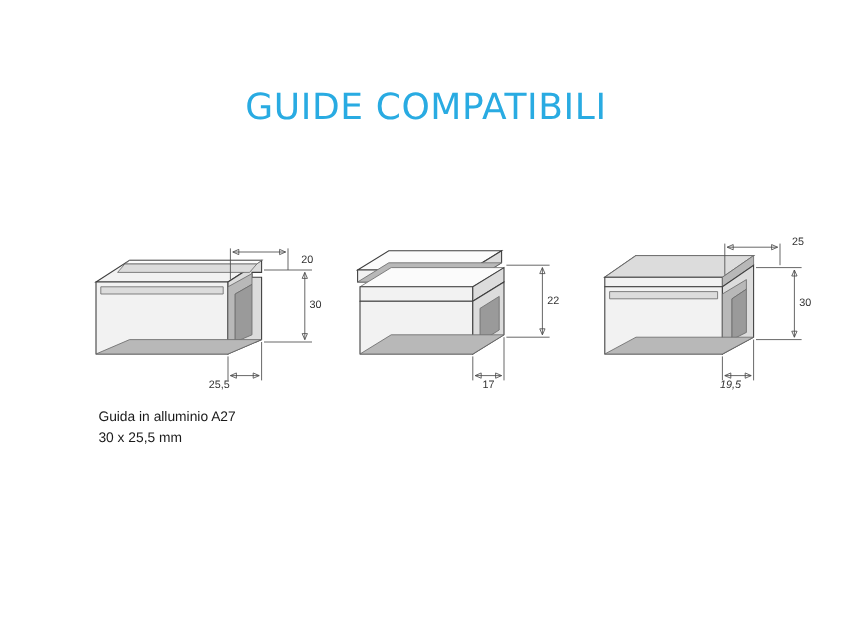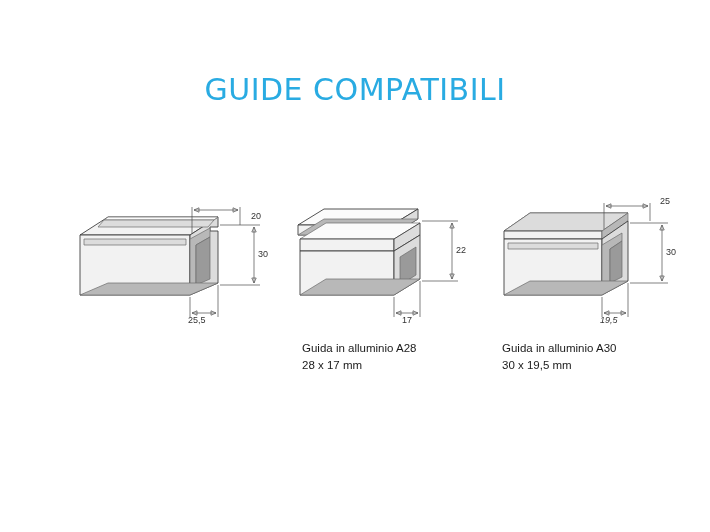--- a/index.html
+++ b/index.html
@@ -116,22 +116,24 @@
         <path class="dim-ln" d="M184,32 l-2.2,5 h4.4 z" fill="#4a4a4a" stroke="none"></path>
         <path class="dim-ln" d="M184,88 l-2.2,-5 h4.4 z" fill="#4a4a4a" stroke="none"></path>
 
         <path class="dim-ln" d="M120,102 L120,122 M148,90 L148,122"></path>
         <path class="dim-ln" d="M122,118 L146,118"></path>
         <path class="dim-ln" d="M122,118 l5,-2.2 v4.4 z" fill="#4a4a4a" stroke="none"></path>
         <path class="dim-ln" d="M146,118 l-5,-2.2 v4.4 z" fill="#4a4a4a" stroke="none"></path>
       </svg>
       <div class="dim-text" style="left:138px; top:16px;margin-left:43px;">20</div>
       <div class="dim-text" style="left:188px; top:54px;">30</div>
-      <div class="dim-text" style="left:118px; top:120px;">25,5</div>
+      <div class="dim-text" style="left:104px; top:120px;">25,5</div>
     </div>
+    <div class="caption">Guida in alluminio A27
+30 x 25,5 mm</div>
   </div>
 
   <div class="col col-2">
     <div class="fig">
       <svg width="220" height="135" viewBox="0 0 220 135">
 
         <polygon class="face-white ln" points="8,30 34,14 128,14 102,30"></polygon>
         <polygon class="face-light ln" points="8,30 102,30 102,40 8,40"></polygon>
         <polygon class="face-mid ln" points="102,30 128,14 128,24 102,40"></polygon>
 
@@ -155,22 +157,20 @@
         <path class="dim-ln" d="M162,84 l-2.2,-5 h4.4 z" fill="#4a4a4a" stroke="none"></path>
 
         <path class="dim-ln" d="M104,102 L104,122 M130,86 L130,122"></path>
         <path class="dim-ln" d="M106,118 L128,118"></path>
         <path class="dim-ln" d="M106,118 l5,-2.2 v4.4 z" fill="#4a4a4a" stroke="none"></path>
         <path class="dim-ln" d="M128,118 l-5,-2.2 v4.4 z" fill="#4a4a4a" stroke="none"></path>
       </svg>
       <div class="dim-text" style="left:166px; top:50px;">22</div>
       <div class="dim-text" style="left:112px; top:120px;">17</div>
     </div>
-    <div class="caption">Guida in alluminio A28
-28 x 17 mm</div>
   </div>
 
   <div class="col col-3">
     <div class="fig">
       <svg width="220" height="135" viewBox="0 0 220 135">
 
         <polygon class="face-white ln" points="12,36 38,18 136,18 110,36"></polygon>
 
         <polygon class="face-mid ln-thin" points="12,36 110,36 136,18 38,18"></polygon>
         <polygon class="face-light ln" points="12,36 110,36 110,44 12,44"></polygon>
@@ -199,17 +199,15 @@
 
         <path class="dim-ln" d="M110,102 L110,122 M136,88 L136,122"></path>
         <path class="dim-ln" d="M112,118 L134,118"></path>
         <path class="dim-ln" d="M112,118 l5,-2.2 v4.4 z" fill="#4a4a4a" stroke="none"></path>
         <path class="dim-ln" d="M134,118 l-5,-2.2 v4.4 z" fill="#4a4a4a" stroke="none"></path>
       </svg>
       <div class="dim-text" style="left:128px; top:1px;margin-left:40px;">25</div>
       <div class="dim-text" style="left:174px; top:52px;">30</div>
       <div class="dim-text" style="left:108px; top:120px;font-style:italic;">19,5</div>
     </div>
-    <div class="caption">Guida in alluminio A30
-30 x 19,5 mm</div>
   </div>
 
 </div>
 
 </body></html>

